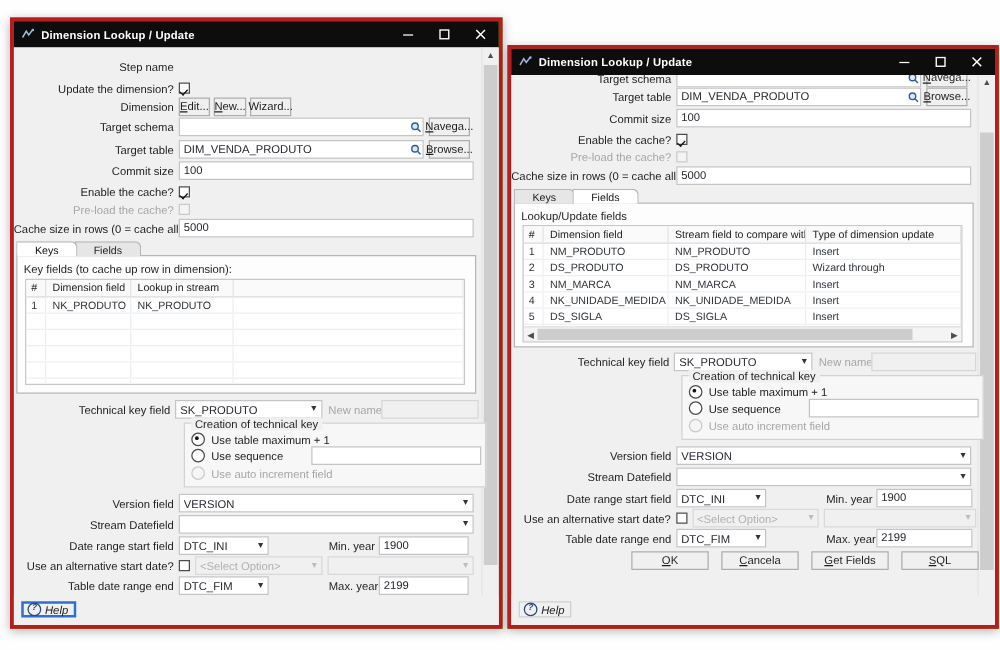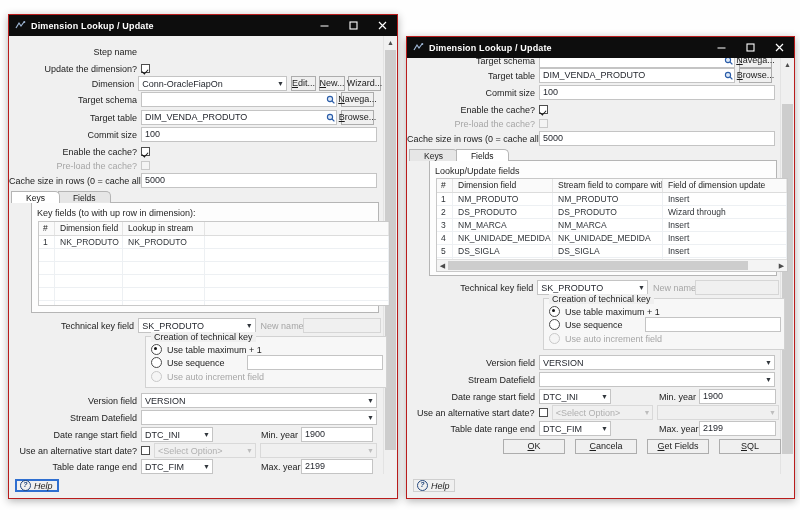--- a/index.html
+++ b/index.html
@@ -6,21 +6,21 @@
   body{
     width:800px;height:520px;overflow:hidden;
     background:#ffffff;
     font-family:"Liberation Sans","DejaVu Sans",sans-serif;
     font-size:9px;color:#1a1a1a;
     -webkit-font-smoothing:antialiased;
   }
   .stage{position:relative;width:800px;height:520px;background:#fefefe;}
 
   
-  .win{position:absolute;background:#4d7c0f;border:1px solid #b91c1c;
+  .win{position:absolute;background:#4d7c0f;border:3px solid #b91c1c;
        box-shadow:0 2px 8px rgba(0,0,0,.30);overflow:hidden;}
   .titlebar{height:21px;background:#0d0d0d;display:flex;align-items:center;
             padding:0 0 0 6px;color:#ffffff;}
   .titlebar .tlabel{font-size:9px;font-weight:bold;letter-spacing:.15px;margin-left:5px;
                     white-space:nowrap;}
   .tb-icon{width:11px;height:11px;display:inline-block;position:relative;flex:0 0 auto;}
   .tb-icon svg{display:block;}
   .wbtns{margin-left:auto;display:flex;height:21px;}
   .wbtn{width:29px;height:21px;display:flex;align-items:center;justify-content:center;
         color:#fff;font-size:10px;line-height:1;}
@@ -76,21 +76,21 @@
   .mag svg{display:block;}
 
   
   .tabbox{position:absolute;box-sizing:border-box;}
   .tabstrip{position:absolute;left:0;top:0;height:12px;display:flex;align-items:flex-end;z-index:3;}
   .tab{height:12px;box-sizing:border-box;padding:0 14px;font-size:8.5px;color:#222;
        display:flex;align-items:center;border:1px solid #b5b5b5;border-bottom:none;
        background:#e6e6e6;border-radius:0 5px 0 0;margin-right:-4px;}
   .tab.act{background:#fff;z-index:2;color:#111;}
   .tabpanel{position:absolute;left:0;right:0;top:11px;bottom:0;border:1px solid #b5b5b5;
-            background:#fdfdfd;box-sizing:border-box;margin-left:20px;}
+            background:#fdfdfd;box-sizing:border-box;}
 
   .grouptitle{position:absolute;font-size:9px;color:#1f1f1f;}
 
   
   .grid{position:absolute;box-sizing:border-box;border:1px solid #c8c8c8;background:#fff;
         overflow:hidden;}
   .ghead{display:flex;height:13px;background:#fafafa;border-bottom:1px solid #dcdcdc;}
   .gh{font-size:8.5px;color:#222;padding:0 0 0 5px;line-height:13px;box-sizing:border-box;
       border-right:1px solid #e4e4e4;overflow:hidden;white-space:nowrap;}
   .grow{display:flex;height:12px;border-bottom:1px solid #edf0f3;}
@@ -166,24 +166,20 @@
           <span class="lab" style="width:128px;">Step name</span>
         </div>
 
         <div class="row" style="left:0;top:25px;width:372px;">
           <span class="lab" style="width:128px;">Update the dimension?</span>
           <span class="chk on" style="margin-left:4px;"></span>
         </div>
 
         <div class="row" style="left:0;top:40px;width:372px;">
           <span class="lab" style="width:128px;">Dimension</span>
-          <span class="combo" style="margin-left:4px;width:152px;">
-            <span>Conn-OracleFiapOn</span>
-            <span class="carret">▼</span>
-          </span>
           <span class="btn" style="margin-left:4px;width:25px;"><u>E</u>dit...</span>
           <span class="btn" style="margin-left:3px;width:26px;"><u>N</u>ew...</span>
           <span class="btn" style="margin-left:3px;width:33px;">Wizard...</span>
         </div>
 
         <div class="row" style="left:0;top:56px;width:372px;">
           <span class="lab" style="width:128px;">Target schema</span>
           <span class="inp" style="margin-left:4px;width:196px;"></span>
           <span class="mag" style="margin-left:-11px;z-index:2;">
             <svg width="9" height="9" viewBox="0 0 9 9">
@@ -225,21 +221,21 @@
           <span class="lab" style="width:128px;">Cache size in rows (0 = cache all)</span>
           <span class="inp" style="margin-left:4px;width:236px;">5000</span>
         </div>
 
         <div class="tabbox" style="left:2px;top:155px;width:368px;height:122px;">
           <div class="tabstrip">
             <div class="tab act">Keys</div>
             <div class="tab" style="margin-left:2px;">Fields</div>
           </div>
           <div class="tabpanel">
-            <div class="grouptitle" style="left:5px;top:5px;">Key fields (to with up row in dimension):</div>
+            <div class="grouptitle" style="left:5px;top:5px;">Key fields (to cache up row in dimension):</div>
 
             <div class="grid" style="left:6px;top:18px;width:352px;height:85px;">
               <div class="ghead">
                 <div class="gh num" style="width:16px;">#</div>
                 <div class="gh" style="width:68px;">Dimension field</div>
                 <div class="gh" style="width:82px;">Lookup in stream</div>
                 <div class="gh" style="flex:1;"></div>
               </div>
               <div class="grow">
                 <div class="gc num" style="width:16px;">1</div>
@@ -467,21 +463,21 @@
             <div class="tab act" style="margin-left:2px;">Fields</div>
           </div>
           <div class="tabpanel">
             <div class="grouptitle" style="left:5px;top:5px;">Lookup/Update fields</div>
 
             <div class="grid" style="left:6px;top:17px;width:352px;height:94px;">
               <div class="ghead">
                 <div class="gh num" style="width:16px;">#</div>
                 <div class="gh" style="width:100px;">Dimension field</div>
                 <div class="gh" style="width:110px;">Stream field to compare with</div>
-                <div class="gh" style="flex:1;">Field of dimension update</div>
+                <div class="gh" style="flex:1;">Type of dimension update</div>
               </div>
               <div id="rrows">
                     <div class="grow">
                       <div class="gc num" style="width: 16px;">1</div>
                       <div class="gc" style="width: 100px;">NM_PRODUTO</div>
                       <div class="gc" style="width: 110px;">NM_PRODUTO</div>
                       <div class="gc" style="flex: 1 1 0%;">Insert</div>
                     </div>
                     <div class="grow">
                       <div class="gc num" style="width: 16px;">2</div>

